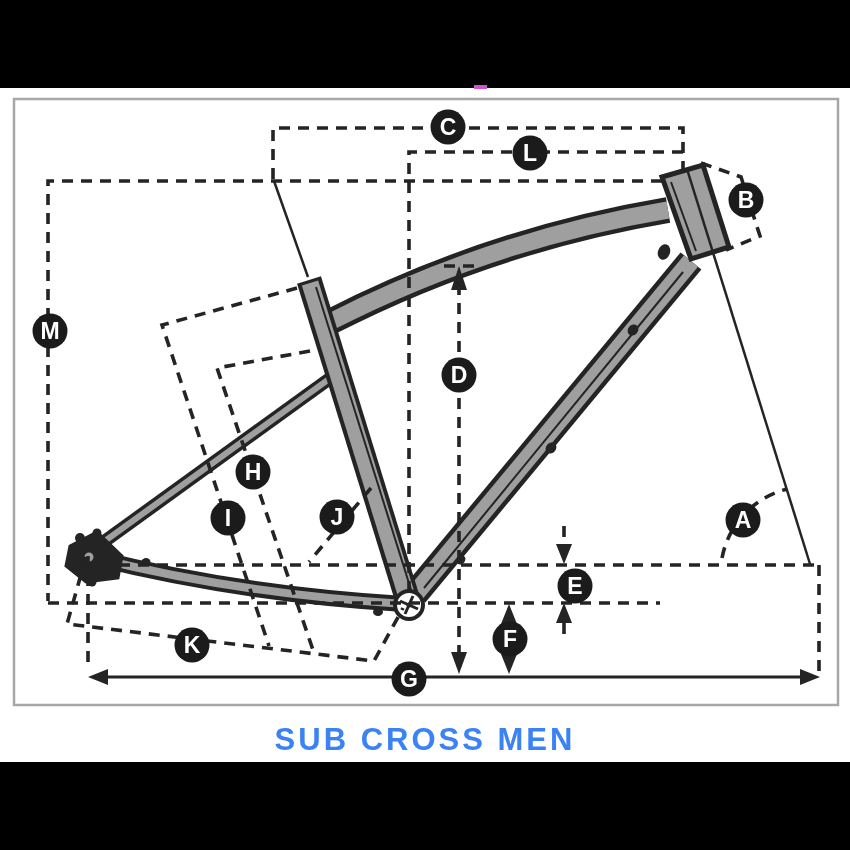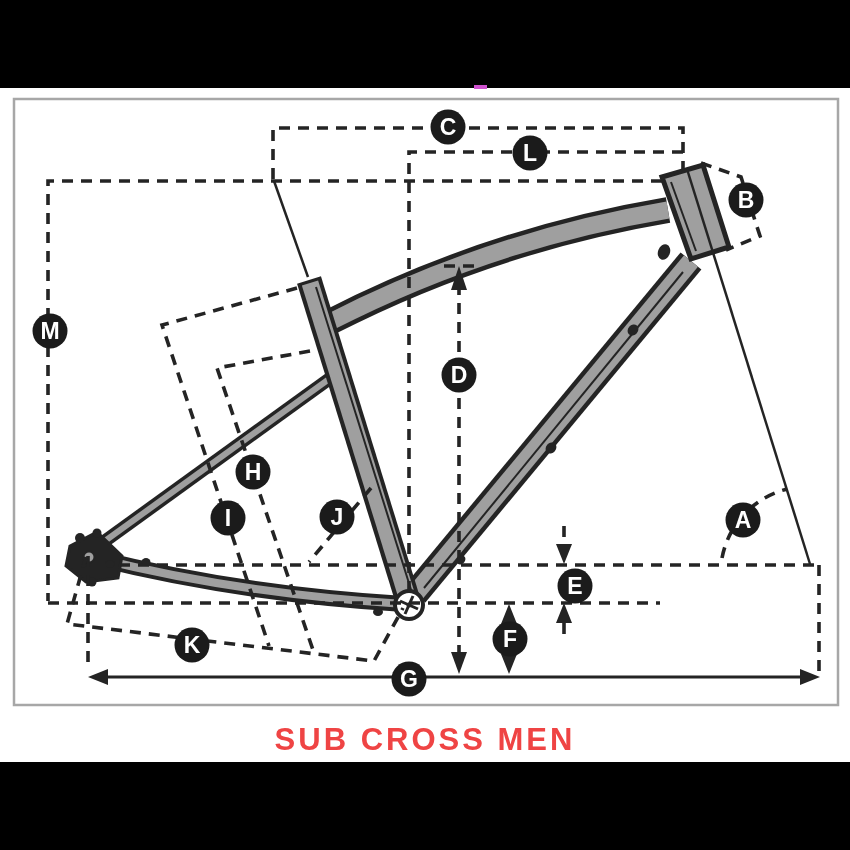--- a/index.html
+++ b/index.html
@@ -160,15 +160,15 @@
           <circle cx="530" cy="153" r="17.5" fill="#1b1b1b"></circle>
           <text x="530" y="161" text-anchor="middle" fill="#ffffff" class="lbl-txt">L</text>
         </g>
         <g>
           <circle cx="50" cy="331" r="17.5" fill="#1b1b1b"></circle>
           <text x="50" y="339" text-anchor="middle" fill="#ffffff" class="lbl-txt">M</text>
         </g>
       </g>
   </svg>
 
-  <div id="title" style="color: #ef4444;">SUB CROSS MEN</div>
+  <div id="title" style="color: #3b82f6;">SUB CROSS MEN</div>
   <div id="bottom-bar" class="bar" style="background: rgb(0, 0, 0);"></div>
 </div>
 
 </body></html>

